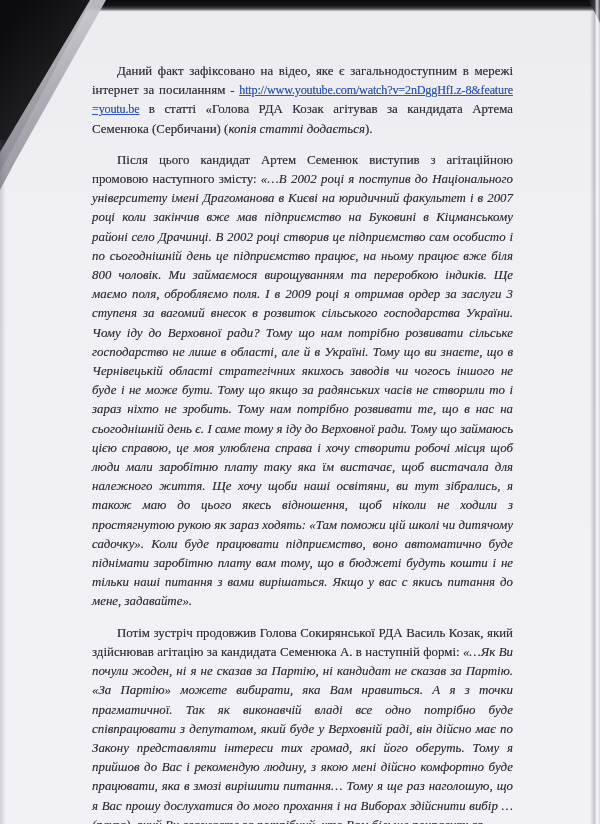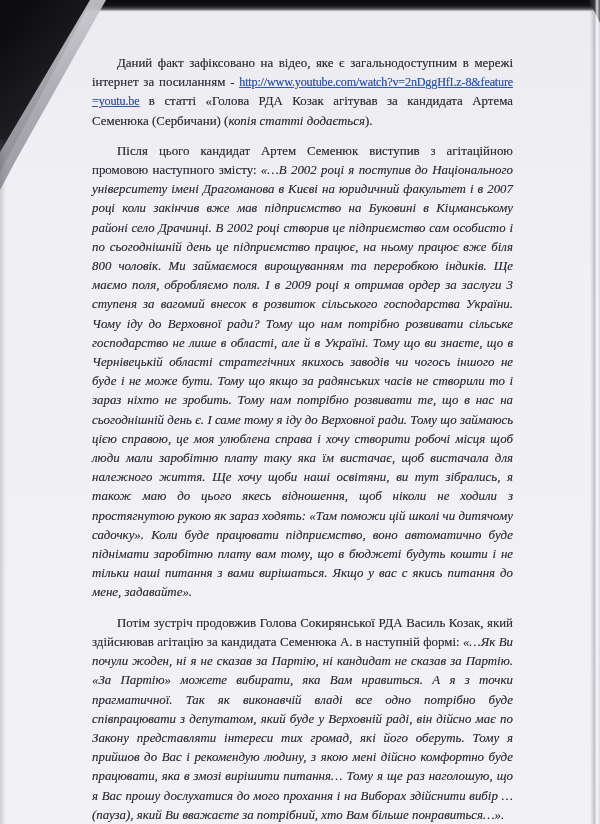--- a/index.html
+++ b/index.html
@@ -38,21 +38,21 @@
     position:absolute;top:0;right:0;width:10px;height:100%;
     background:linear-gradient(90deg,rgba(110,110,120,0) 0%,rgba(110,110,120,.35) 45%,rgba(252,252,255,.85) 70%,rgba(170,169,178,.35) 100%);
   }
   
   .text-col{
     position:absolute;left:92px;top:50px;width:421px;
     color:#2f2f38;font-size:12.9px;line-height:19.2px;
     text-align:justify;
     text-shadow:0 0 .3px rgba(47,47,56,.55);
   }
-  .text-col p{margin:4px 0 11px 0;text-indent:25px;}
+  .text-col p{margin:12px 0 11px 0;text-indent:25px;}
   .it{font-style:italic;}
   a.lnk{color:#2a56c0;text-decoration:underline;font-size:12.2px;letter-spacing:-.2px;word-break:break-all;}
 </style>
 </head>
 <body>
 
 <div class="scanned-page">
 
   <div class="edge-top"></div>
   <div class="corner-tr"></div>

